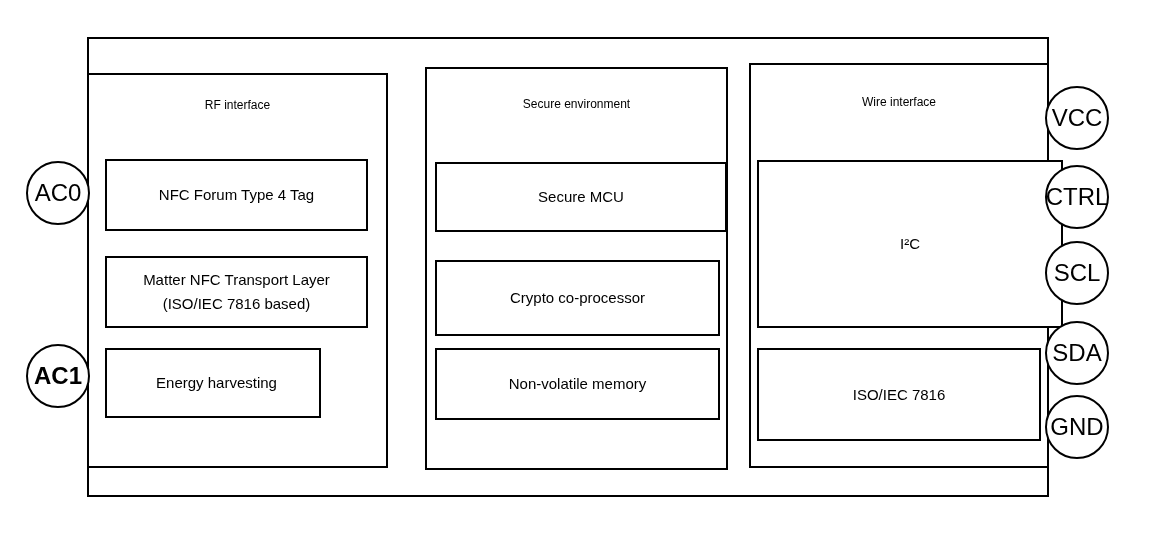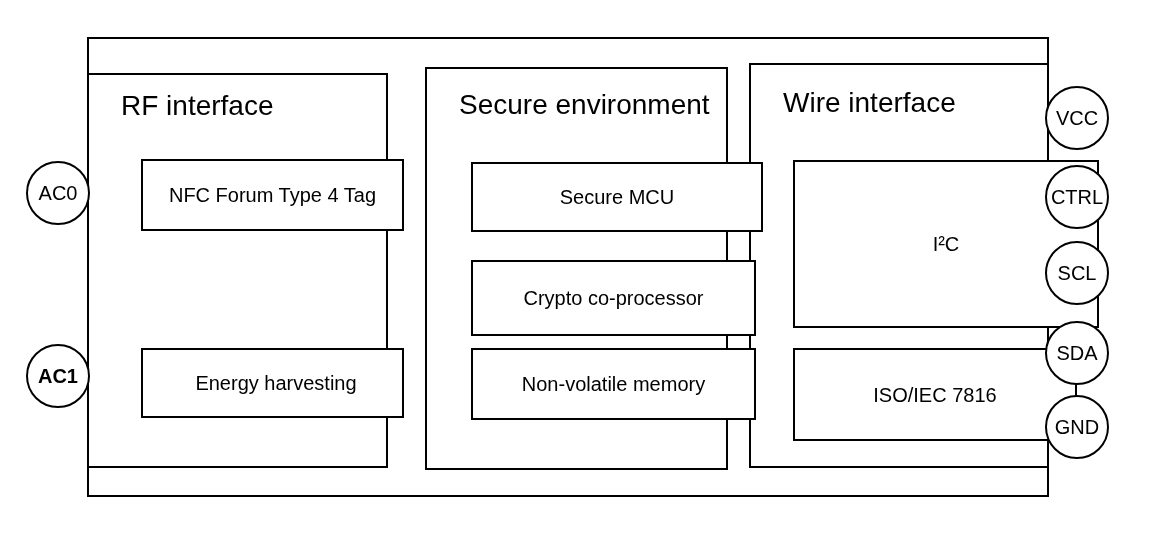--- a/index.html
+++ b/index.html
@@ -24,49 +24,48 @@
   }
   .outer {
     z-index: 1;
   }
   .section {
     z-index: 2;
   }
   .section-title {
     position: absolute;
     width: 100%;
-    font-size: 28px;
+    text-align: center;
+    font-size: 12px;
     line-height: 23px;
     white-space: nowrap;
-    padding-left: 32px;
   }
   .block {
     z-index: 3;
     display: flex;
     align-items: center;
     justify-content: center;
     text-align: center;
-    font-size: 20px;
+    font-size: 15px;
     line-height: 24px;
     white-space: pre-line;
-    margin-left: 36px;
   }
   .pin {
     position: absolute;
     box-sizing: border-box;
     width: 64px;
     height: 64px;
     border: 2px solid #000000;
     border-radius: 50%;
     background: #ffffff;
     z-index: 5;
     display: flex;
     align-items: center;
     justify-content: center;
-    font-size: 20px;
+    font-size: 24px;
     white-space: nowrap;
   }
 </style>
 </head>
 <body>
 
 <div class="canvas">
 
   <div class="box outer" style="left:87px; top:37px; width:962px; height:460px;"></div>
 
@@ -76,21 +75,23 @@
 
   <div class="box section" style="left:425px; top:67px; width:303px; height:403px;">
     <div class="section-title" style="top:24px;">Secure environment</div>
   </div>
 
   <div class="box section" style="left:749px; top:63px; width:300px; height:405px;">
     <div class="section-title" style="top:26px;">Wire interface</div>
   </div>
 
   <div class="box block" style="left:105px; top:159px; width:263px; height:72px;">NFC Forum Type 4 Tag</div>
-  <div class="box block" style="left:105px; top:348px; width:263px; height:70px;padding-left:7px;">Energy harvesting</div>
+  <div class="box block" style="left:105px; top:256px; width:263px; height:72px;">Matter NFC Transport Layer
+(ISO/IEC 7816 based)</div>
+  <div class="box block" style="left:105px; top:348px; width:216px; height:70px;padding-left:7px;">Energy harvesting</div>
 
   <div class="box block" style="left:435px; top:162px; width:292px; height:70px;">Secure MCU</div>
   <div class="box block" style="left:435px; top:260px; width:285px; height:76px;">Crypto co-processor</div>
   <div class="box block" style="left:435px; top:348px; width:285px; height:72px;">Non-volatile memory</div>
 
   <div class="box block" style="left:757px; top:160px; width:306px; height:168px;">I²C</div>
   <div class="box block" style="left:757px; top:348px; width:284px; height:93px;">ISO/IEC 7816</div>
 
   <div class="pin" style="left:26px; top:161px;">AC0</div>
   <div class="pin" style="left:26px; top:344px;font-weight:bold;">AC1</div>

